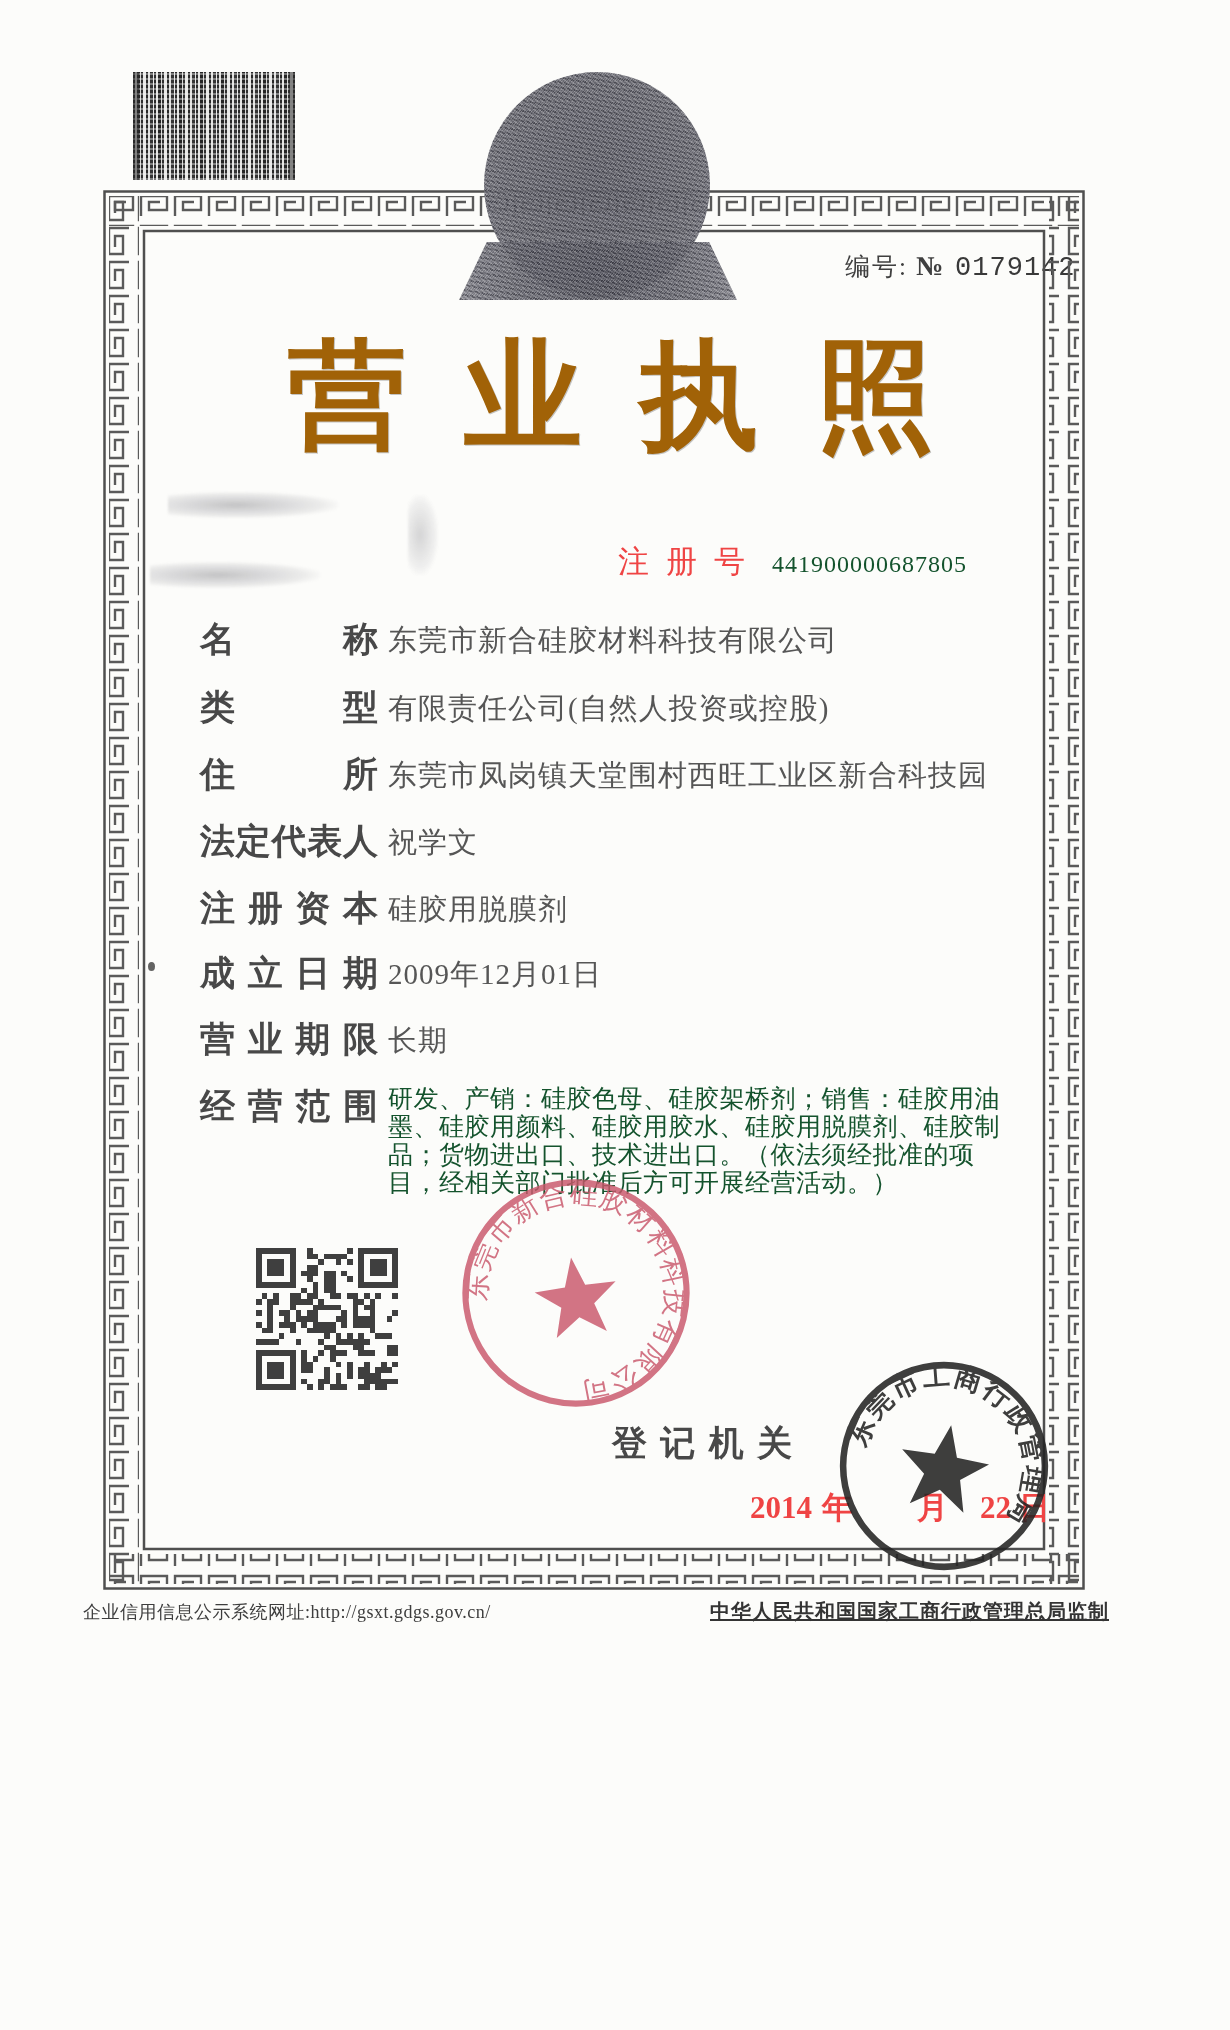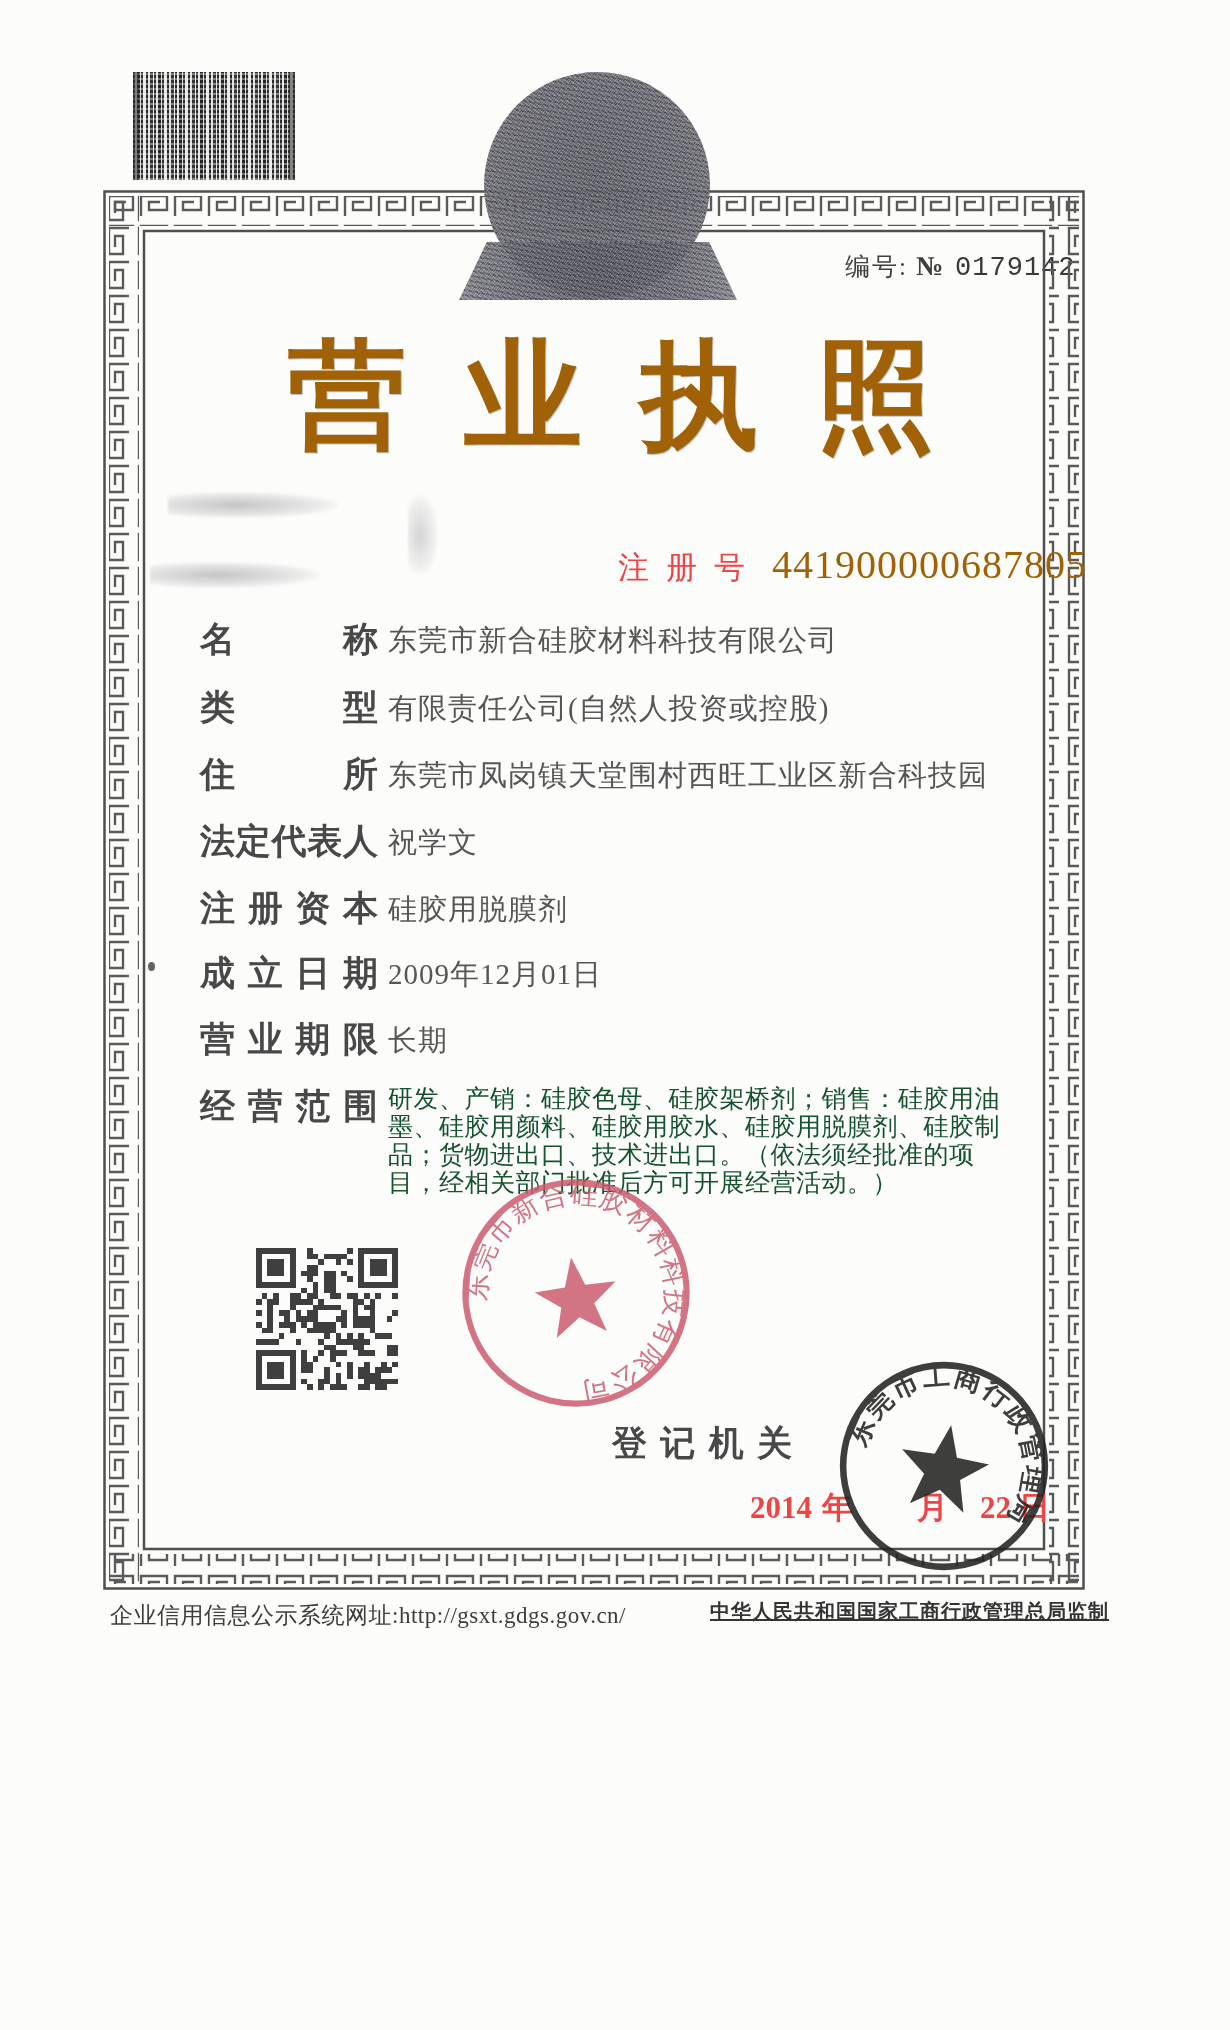--- a/index.html
+++ b/index.html
@@ -37,21 +37,21 @@
   .serial .num{font-family:"Liberation Mono", monospace;font-size:27px;letter-spacing:1px;color:#393939;margin-left:10px;}
 
   
   .title{left:288px;top:332px;font-size:118px;font-weight:800;letter-spacing:58px;
     color:#a16207;white-space:nowrap;line-height:1.1;
     text-shadow:1px 1px 0 rgba(90,90,90,.35);}
 
   
   .regrow{left:618px;top:541px;white-space:nowrap;}
   .regrow .lbl{font-size:31px;color:#ef4444;letter-spacing:17px;font-weight:400;}
-  .regrow .val{font-size:40px;color:#a16207;margin-left:6px;letter-spacing:1px;}
+  .regrow .val{font-size:24px;color:#14532d;margin-left:6px;letter-spacing:1px;}
 
   
   .frow{left:200px;white-space:nowrap;z-index:3;}
   .flabel{display:flex;justify-content:space-between;width:178px;
     font-size:35px;font-weight:600;color:#484848;}
   .fvalue{position:absolute;left:188px;top:5px;font-size:29px;color:#565656;letter-spacing:1px;}
   .fvalue.small{font-size:25px;line-height:28px;width:628px;white-space:normal;
     top:2px;color:#14532d;letter-spacing:.5px;}
 
   
@@ -62,21 +62,21 @@
   .dateline .g3{margin-left:32px;} .dateline .g4{margin-left:8px;}
 
   
   .seal-red{left:448px;top:1165px;width:256px;height:256px;transform:rotate(-8deg);opacity:.82;z-index:4;}
   .seal-black{left:828px;top:1350px;width:232px;height:232px;transform:rotate(10deg);opacity:.88;z-index:4;}
 
   
   .qr{left:256px;top:1248px;width:142px;height:142px;z-index:3;}
 
   
-  .footL{left:110px;top:1600px;font-size:23px;color:#3d3d3d;letter-spacing:.5px;white-space:nowrap;}
+  .footL{left:83px;top:1600px;font-size:18px;color:#3d3d3d;letter-spacing:.5px;white-space:nowrap;}
   .footR{left:710px;top:1598px;font-size:20px;font-weight:600;color:#343434;letter-spacing:1px;white-space:nowrap;text-decoration:underline;}
 
   
   .smudge{background:radial-gradient(ellipse at 40% 50%, rgba(90,90,100,.35), rgba(120,120,130,.12) 60%, transparent 75%);
     filter:blur(1px);}
   .dot{width:7px;height:9px;border-radius:50%;background:rgba(60,60,60,.8);}
 </style>
 </head>
 <body>
 

